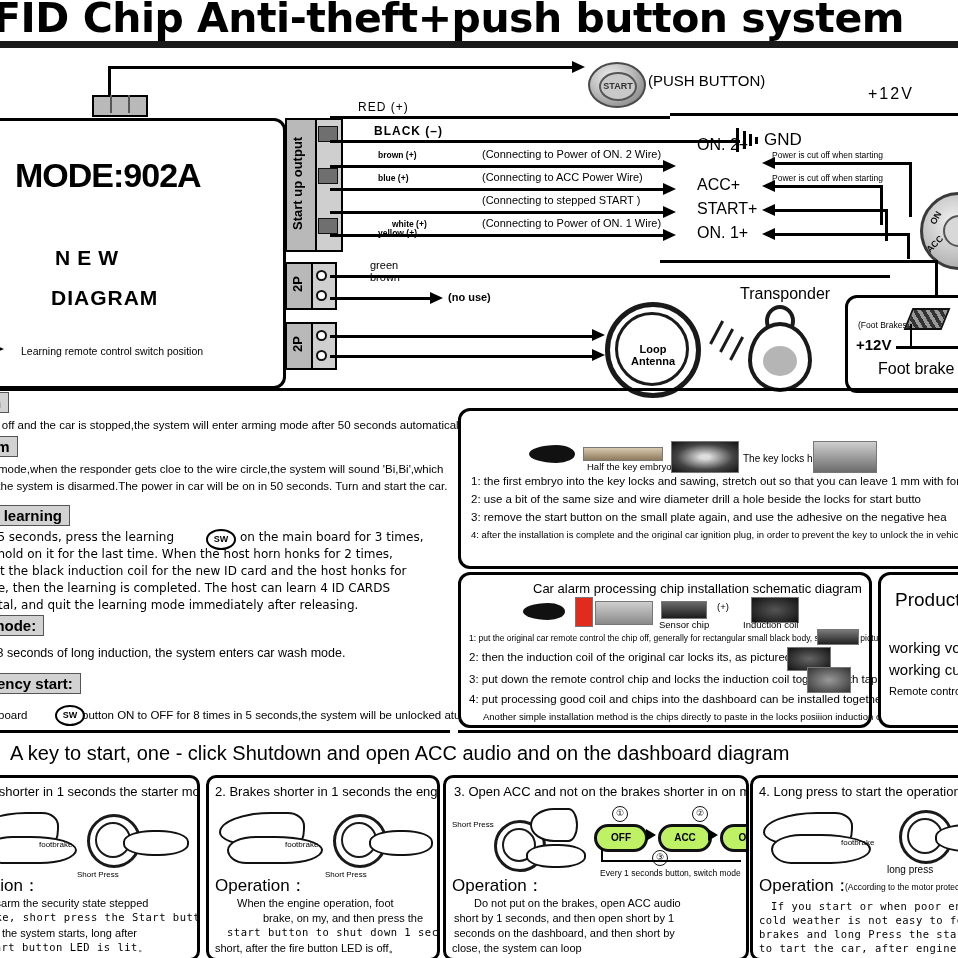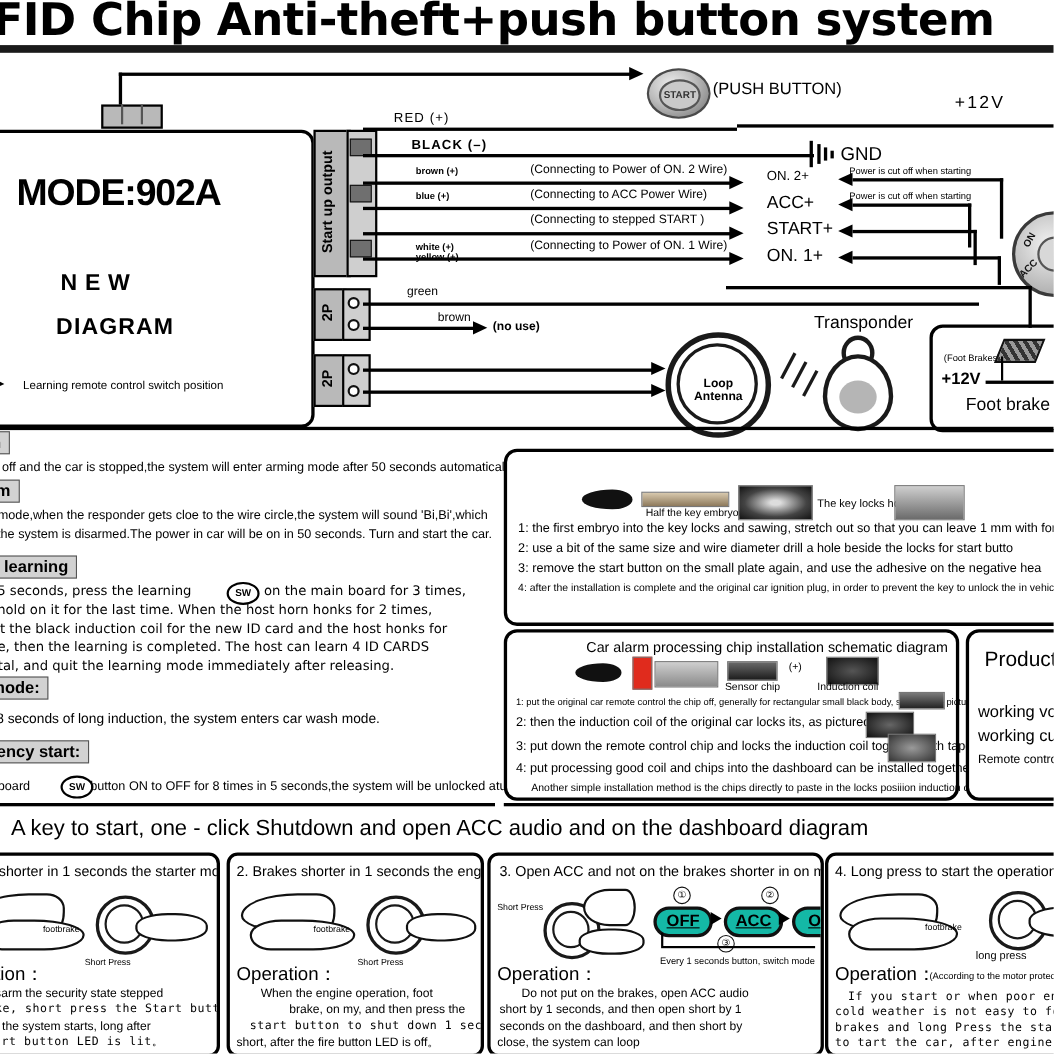--- a/index.html
+++ b/index.html
@@ -104,22 +104,22 @@
   .thumb{position:absolute;border:1px solid #777;}
 
   
   .bottom-title{position:absolute;font-size:20px;white-space:nowrap;}
   .step{position:absolute;border:3px solid #000;border-radius:10px;background:#fff;
       overflow:hidden;}
   .step-h{position:absolute;font-size:13px;white-space:nowrap;}
   .op-lbl{position:absolute;font-size:17px;}
   .op-txt{position:absolute;font-size:11px;line-height:1.3;white-space:nowrap;}
   .op-txt-mono{font-family:"DejaVu Sans Mono",monospace;font-size:10.5px;letter-spacing:.5px;}
-  .mode-pill{position:absolute;border:3px solid #111;border-radius:14px;background:#14b8a6;
-      font-size:15px;font-weight:bold;text-align:center;text-decoration:underline;}
+  .mode-pill{position:absolute;border:3px solid #111;border-radius:14px;background:#bef264;
+      font-size:10px;font-weight:bold;text-align:center;}
   .circnum{position:absolute;width:14px;height:14px;border:1px solid #111;border-radius:50%;
       font-size:9px;text-align:center;line-height:13px;}
   .sbtn{position:absolute;border-radius:50%;border:3px solid #1a1a1a;background:#fff;}
   .finger{position:absolute;border:2px solid #111;background:#fff;border-radius:45%;}
   .foot{position:absolute;border:2px solid #111;background:#fff;}
 </style>
 </head>
 <body>
 
 <div id="sheet">
@@ -182,35 +182,35 @@
       <div class="ln h3" style="left:330px;top:188px;width:335px;"></div>
       <div class="arrowR" style="left:663px;top:183px;"></div>
     </div>
     <div>
       <div class="lbl-s" style="left:378px;top:196px;font-weight:bold;margin-top:32px;">yellow (+)</div>
       <div class="lbl" style="left:482px;top:194px;">(Connecting to stepped START )</div>
       <div class="ln h3" style="left:330px;top:211px;width:335px;"></div>
       <div class="arrowR" style="left:663px;top:206px;"></div>
     </div>
     <div>
-      <div class="lbl-s" style="left:378px;top:219px;font-weight:bold;">white (+)</div>
+      <div class="lbl-s" style="left:392px;top:219px;font-weight:bold;">white (+)</div>
       <div class="lbl" style="left:482px;top:217px;">(Connecting to Power of ON. 1 Wire)</div>
       <div class="ln h3" style="left:330px;top:234px;width:335px;"></div>
       <div class="arrowR" style="left:663px;top:229px;"></div>
     </div>
 
     <div class="gnd">
       <b style="left:736px;top:128px;height:24px;"></b>
       <b style="left:743px;top:131px;height:18px;"></b>
       <b style="left:749px;top:134px;height:12px;"></b>
       <b style="left:755px;top:137px;height:7px;"></b>
     </div>
     <div class="lbl" style="left:764px;top:130px;font-size:17px;">GND</div>
 
-    <div class="lbl" style="left:697px;top:153px;font-size:12px;">ON. 2+</div>
+    <div class="lbl" style="left:697px;top:136px;font-size:16px;">ON. 2+</div>
     <div class="lbl-s" style="left:772px;top:150px;">Power is cut off when starting</div>
     <div class="arrowL" style="left:762px;top:157px;"></div>
     <div class="ln h3" style="left:775px;top:162px;width:137px;"></div>
     <div class="ln v3" style="left:909px;top:162px;height:55px;"></div>
 
     <div class="lbl" style="left:697px;top:176px;font-size:16px;">ACC+</div>
     <div class="lbl-s" style="left:772px;top:173px;">Power is cut off when starting</div>
     <div class="arrowL" style="left:762px;top:180px;"></div>
     <div class="ln h3" style="left:775px;top:185px;width:108px;"></div>
     <div class="ln v3" style="left:880px;top:185px;height:40px;"></div>
@@ -239,21 +239,21 @@
     <div class="pinhole" style="left:316px;top:290px;"></div>
 
     <div class="conn" style="left:285px;top:322px;width:26px;height:44px;"></div>
     <div class="conn-lbl" style="left:290px;top:326px;height:36px;">2P</div>
     <div class="conn" style="left:311px;top:322px;width:22px;height:44px;background:#cfcfcf;"></div>
     <div class="pinhole" style="left:316px;top:330px;"></div>
     <div class="pinhole" style="left:316px;top:350px;"></div>
 
     <div class="lbl" style="left:370px;top:259px;">green</div>
     <div class="ln h3" style="left:330px;top:275px;width:560px;"></div>
-    <div class="lbl" style="left:370px;top:283px;margin-left:28px;">brown</div>
+    <div class="lbl" style="left:370px;top:271px;">brown</div>
     <div class="ln h3" style="left:330px;top:297px;width:102px;"></div>
     <div class="arrowR" style="left:430px;top:292px;"></div>
     <div class="lbl" style="left:448px;top:291px;font-weight:bold;">(no use)</div>
 
     <div class="ln h3" style="left:330px;top:335px;width:268px;"></div>
     <div class="ln h3" style="left:330px;top:355px;width:268px;"></div>
     <div class="arrowR" style="left:592px;top:329px;"></div>
     <div class="arrowR" style="left:592px;top:349px;"></div>
 
     <div class="loop" style="left:605px;top:302px;">

